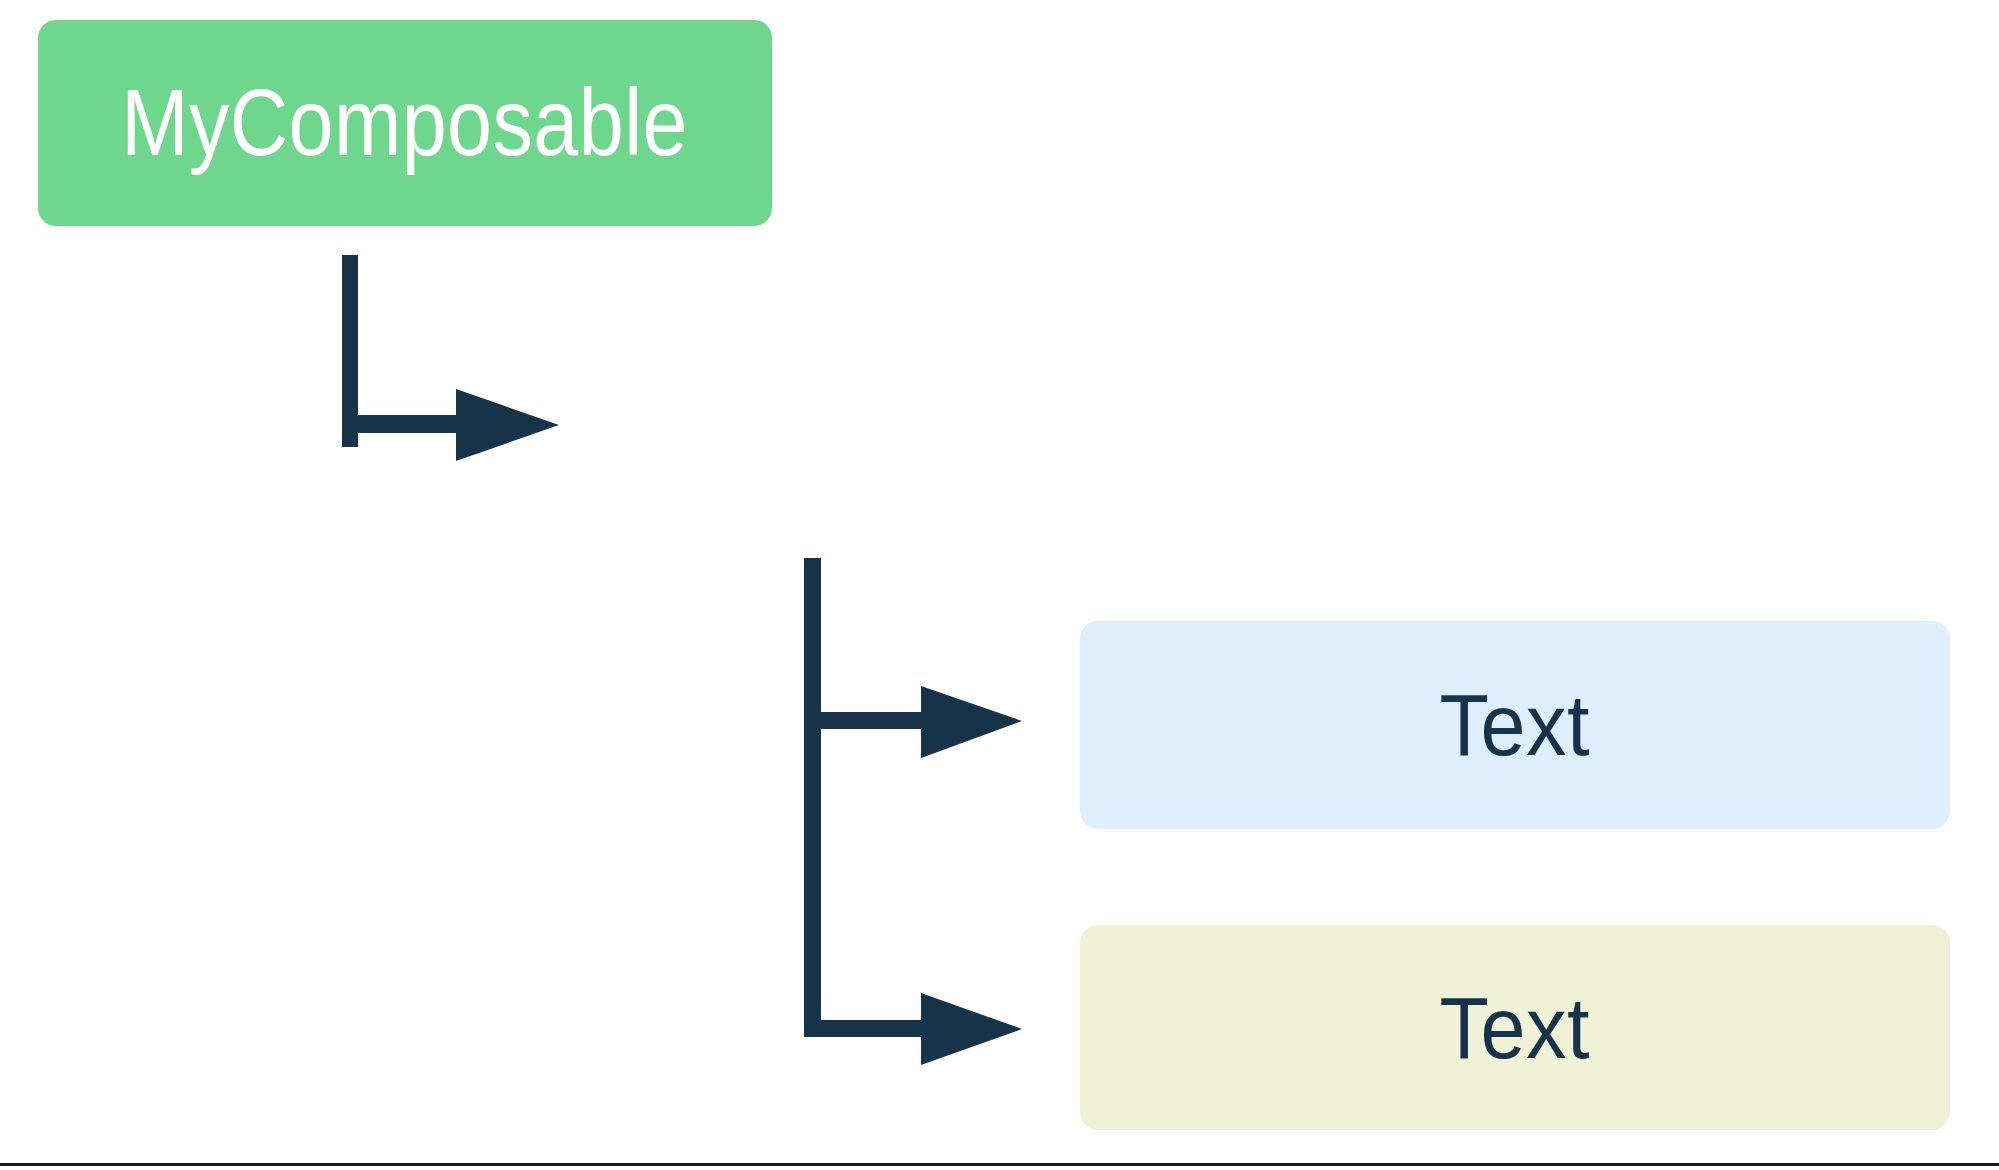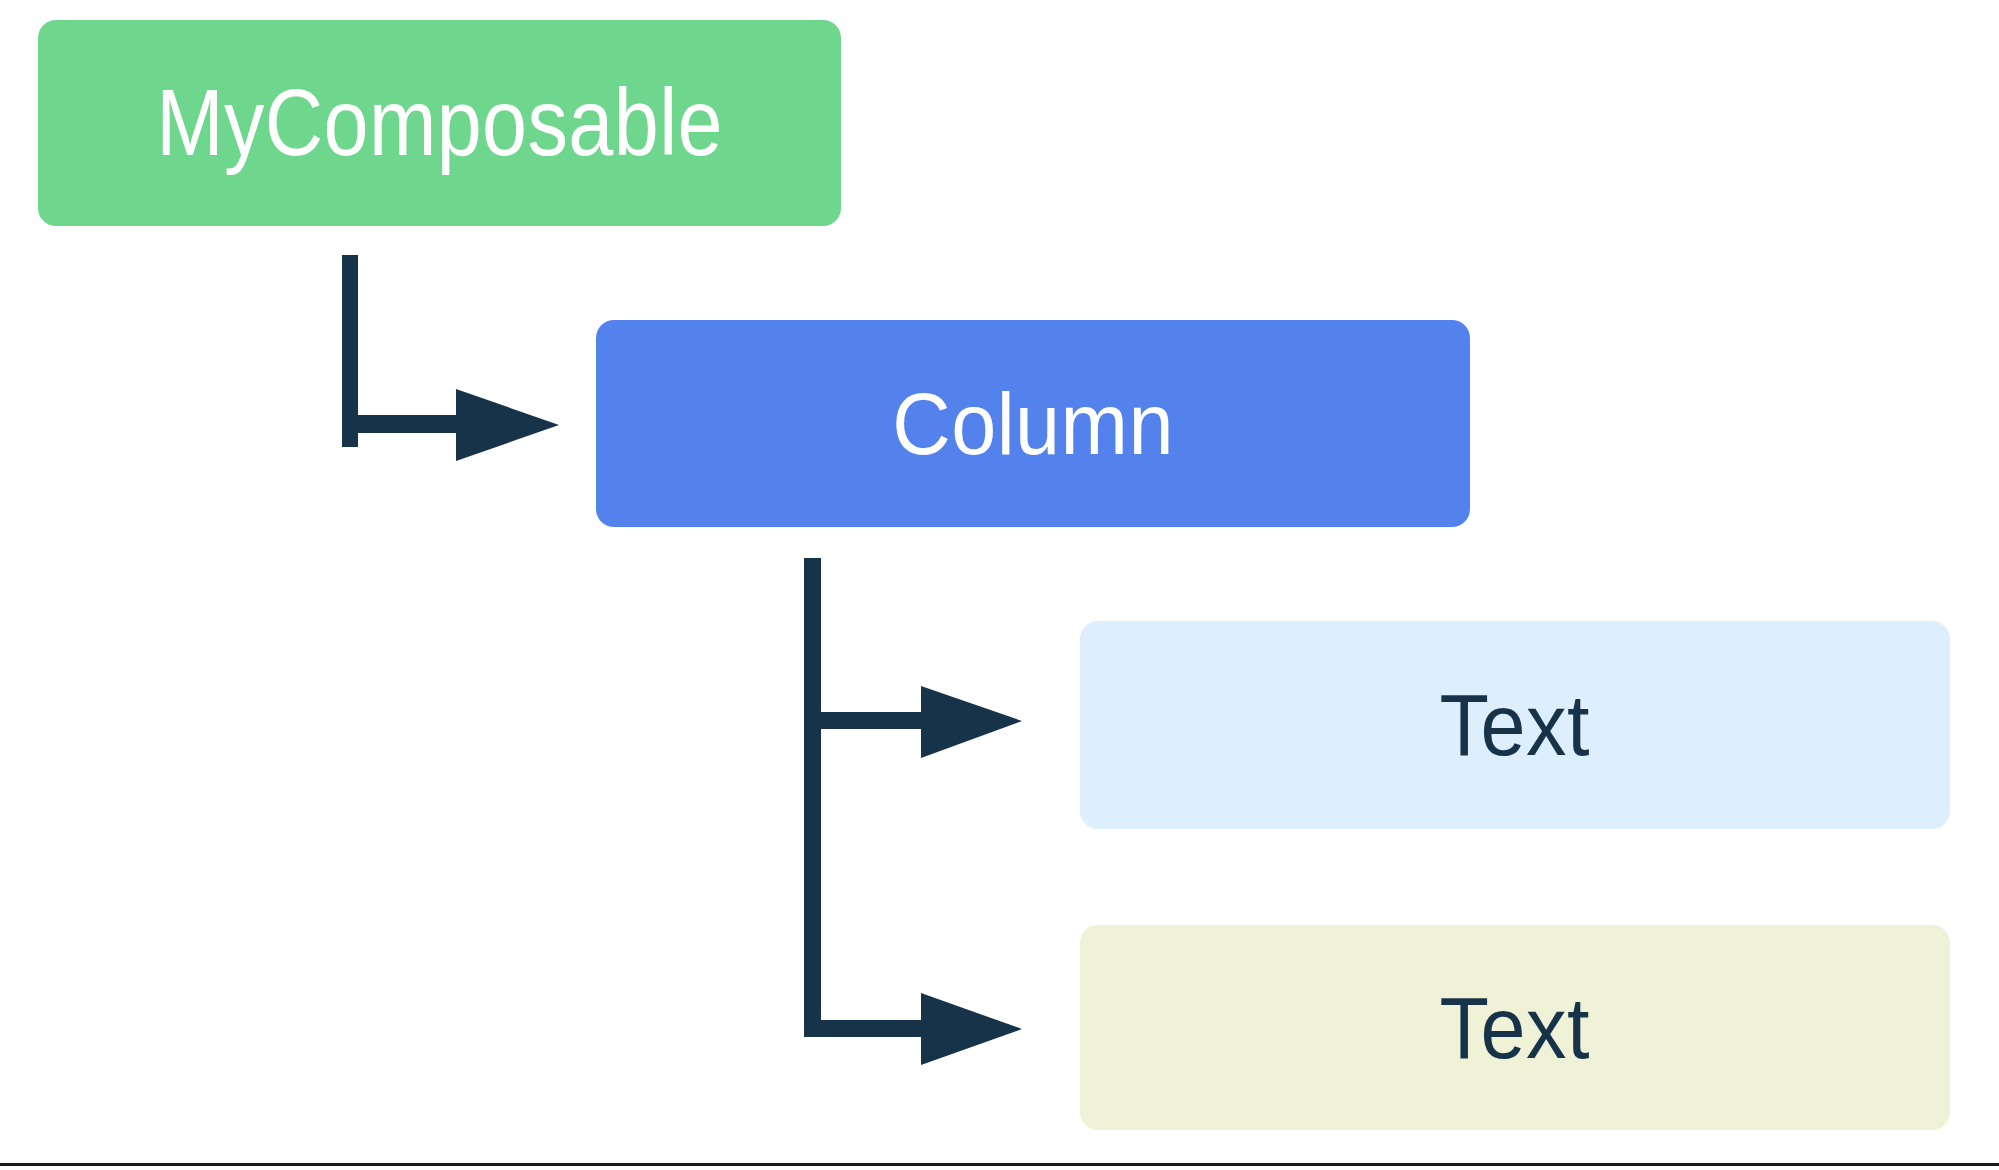--- a/index.html
+++ b/index.html
@@ -29,21 +29,21 @@
   }
   .node-label {
     line-height: 1;
     letter-spacing: 0.5px;
   }
 
   
   #node-root {
     left: 38px;
     top: 20px;
-    width: 803px;
+    width: 734px;
     height: 206px;
     background: #6ed68d;
   }
   #node-root .node-label {
     font-family: "Liberation Sans Narrow", "Liberation Sans", sans-serif;
     font-size: 94px;
     font-stretch: condensed;
     color: #ffffff;
     transform: scaleX(0.86);
   }
@@ -136,23 +136,20 @@
     <g>
       <rect x="804" y="1020" width="120" height="17" fill="#17334a"></rect>
       <polygon points="921,993 921,1065 1022,1029" fill="#17334a"></polygon>
     </g>
   </svg>
 
   <div class="node" id="node-root" style="background: rgb(110, 214, 141);">
     <span class="node-label" style="color: rgb(255, 255, 255);">MyComposable</span>
   </div>
 
-  <div class="node" id="node-column" style="background: rgb(84, 130, 237);">
-    <span class="node-label" style="color: rgb(255, 255, 255);">Column</span>
-  </div>
 
   <div class="node" id="node-text-1" style="background: rgb(221, 238, 252);">
     <span class="node-label" style="color: rgb(23, 51, 74);">Text</span>
   </div>
 
   <div class="node" id="node-text-2" style="background: rgb(239, 242, 214);">
     <span class="node-label" style="color: rgb(23, 51, 74);">Text</span>
   </div>
 
   <div id="bottom-rule" style="background: rgb(27, 27, 27);"></div>

